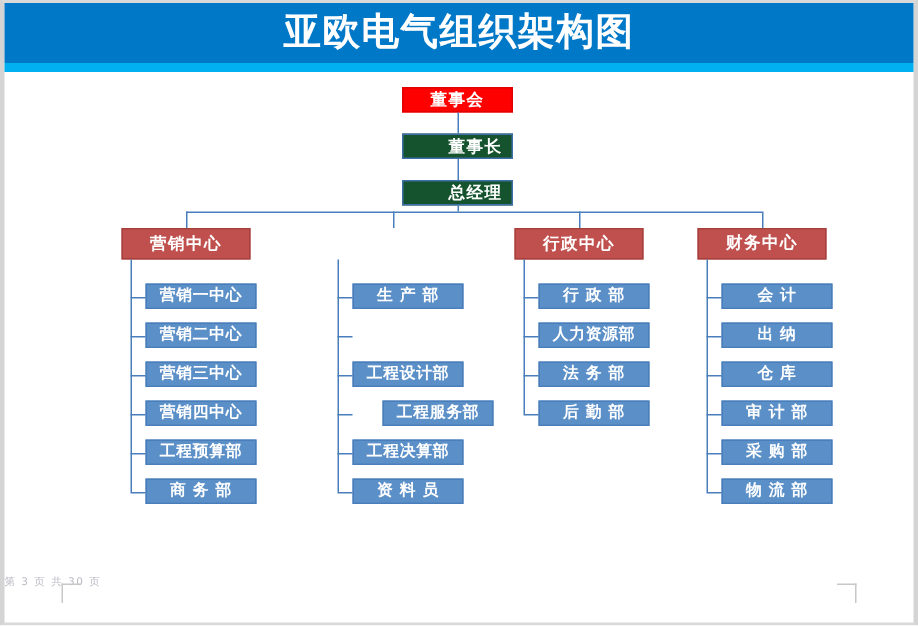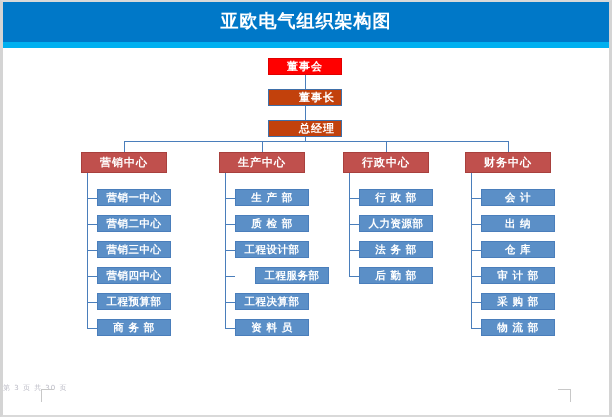--- a/index.html
+++ b/index.html
@@ -31,21 +31,21 @@
     width: 100%;
     height: 40px;
     background: #0078c8;
   }
   #banner-title {
     position: absolute;
     left: 0; right: 0;
     top: 3px;
     text-align: center;
     color: #ffffff;
-    font-size: 18px;
+    font-size: 25px;
     font-weight: bold;
     letter-spacing: 1px;
     line-height: 32px;
     white-space: nowrap;
   }
   #banner-strip {
     position: absolute;
     left: 0;
     top: 40px;
     width: 100%;
@@ -72,21 +72,21 @@
     text-align: center;
     line-height: 1;
   }
   .node-root {
     background: #ff0000;
     border: 1px solid #e00000;
     font-size: 11px;
     letter-spacing: 1px;
   }
   .node-exec {
-    background: #c2410c;
+    background: #14532d;
     border: 1px solid #3f6fa8;
     font-size: 11px;
     letter-spacing: 1px;
     padding-left: 24px;
   }
   .node-center {
     background: #c0504d;
     border: 1px solid #a8403d;
     font-size: 11px;
     letter-spacing: 1px;
@@ -172,30 +172,24 @@
       <div class="node node-leaf" style="left: 94px; top: 245px; width: 74px; height: 17px;">
         <span>工程预算部</span>
       </div>
       <div class="conn conn-h" style="left: 84px; top: 253.5px; width: 10px;"></div>
       <div class="node node-leaf" style="left: 94px; top: 271px; width: 74px; height: 17px;">
         <span>商 务 部</span>
       </div>
       <div class="conn conn-h" style="left: 84px; top: 279.5px; width: 10px;"></div>
       <div class="conn conn-v" style="left: 84px; top: 125px; height: 154.5px;"></div>
       <div class="conn conn-v" style="left: 259px; top: 93px; height: 11px;"></div>
-      <div class="node node-center" style="left: 216px; top: 104px; width: 86px; height: 21px;">
-        <span>生产中心</span>
-      </div>
       <div class="node node-leaf" style="left: 232px; top: 141px; width: 74px; height: 17px;">
         <span>生 产 部</span>
       </div>
       <div class="conn conn-h" style="left: 222px; top: 149.5px; width: 10px;"></div>
-      <div class="node node-leaf" style="left: 232px; top: 167px; width: 74px; height: 17px;">
-        <span>质 检 部</span>
-      </div>
       <div class="conn conn-h" style="left: 222px; top: 175.5px; width: 10px;"></div>
       <div class="node node-leaf" style="left: 232px; top: 193px; width: 74px; height: 17px;">
         <span>工程设计部</span>
       </div>
       <div class="conn conn-h" style="left: 222px; top: 201.5px; width: 10px;"></div>
       <div class="node node-leaf" style="left: 232px; top: 219px; width: 74px; height: 17px; margin-left: 20px;">
         <span>工程服务部</span>
       </div>
       <div class="conn conn-h" style="left: 222px; top: 227.5px; width: 10px;"></div>
       <div class="node node-leaf" style="left: 232px; top: 245px; width: 74px; height: 17px;">

